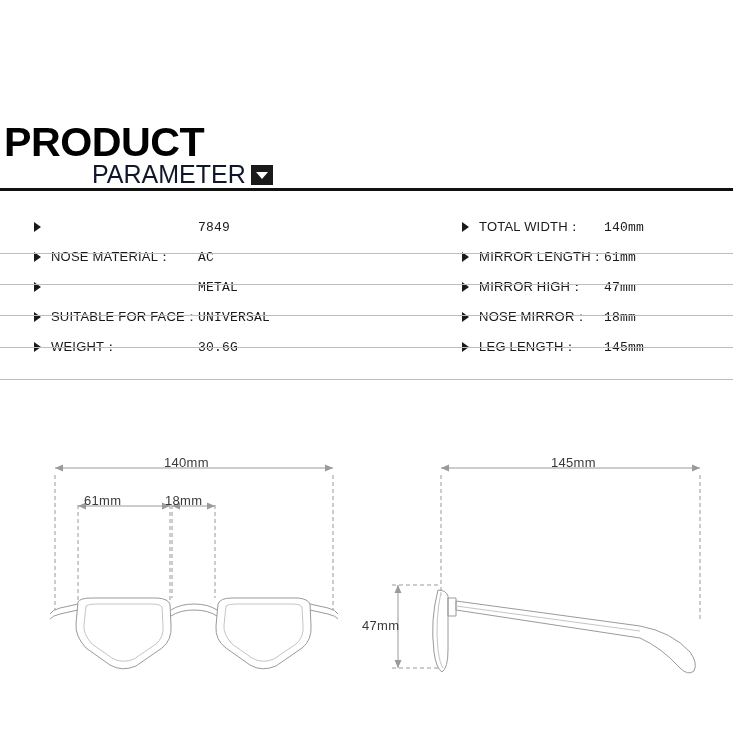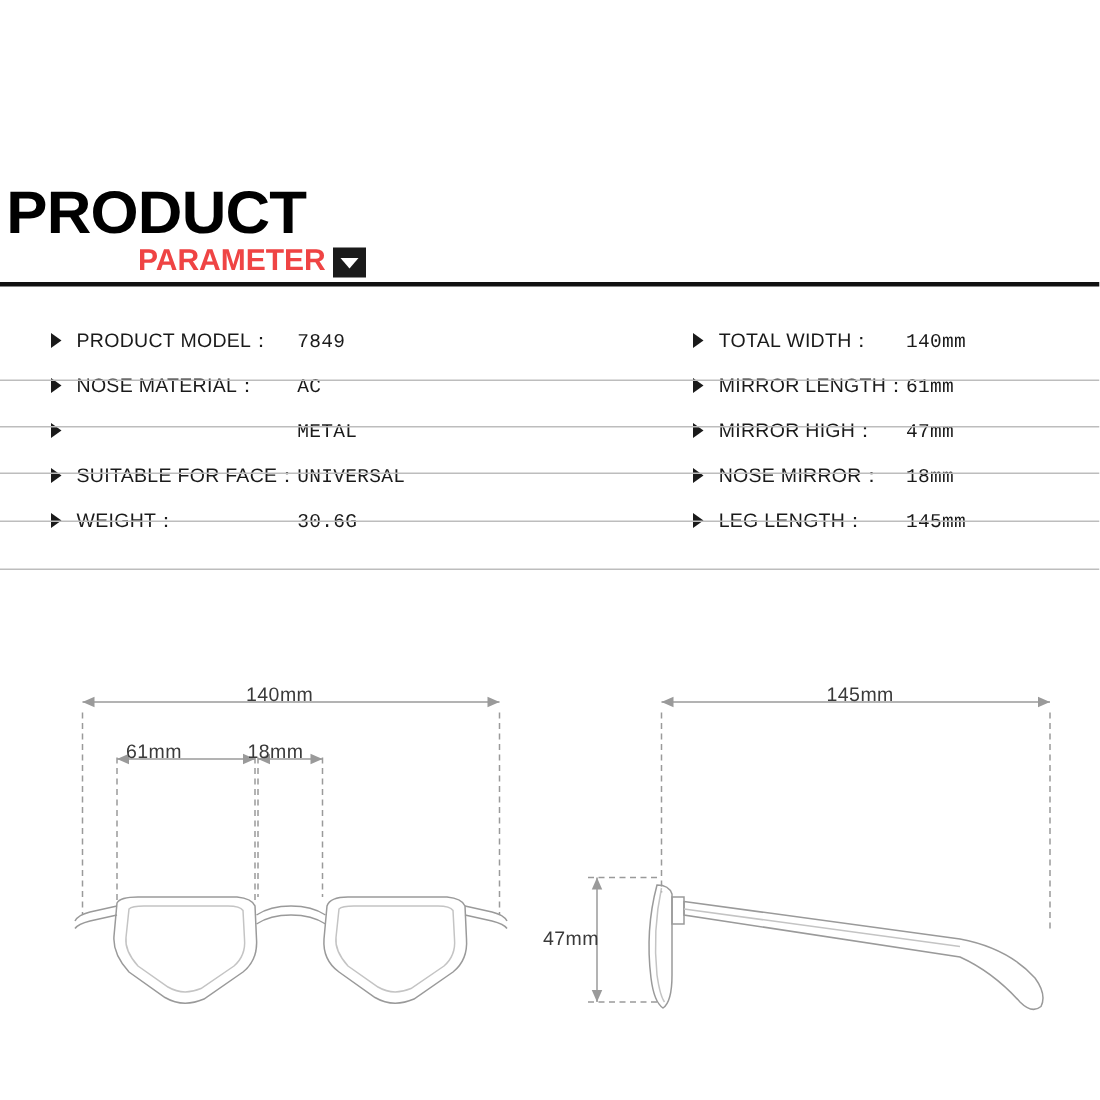--- a/index.html
+++ b/index.html
@@ -39,24 +39,24 @@
     transform: scaleX(1.03);
     transform-origin: left center;
   }
   .title-sub-row {
     display: flex;
     align-items: flex-end;
     padding-left: 92px;
     margin-top: -4px;
   }
   .title-sub {
-    font-size: 20px;
-    font-weight: bold;
+    font-size: 25px;
+    font-weight: normal;
     letter-spacing: 0px;
-    color: #ef4444;
+    color: #0f172a;
     line-height: 28px;
   }
   .chev {
     width: 22px;
     height: 20px;
     background: #1a1a1a;
     margin-left: 5px;
     margin-bottom: 3px;
     display: flex;
     align-items: center;
@@ -158,21 +158,20 @@
       </div>
     </div>
   </div>
   <div class="header-rule"></div>
 
   <div class="spec-wrap">
     <div class="spec-grid">
 
       <div class="spec-row left">
         <span class="tri"></span>
-        <span class="spec-label">PRODUCT MODEL：</span>
         <span class="spec-value">7849</span>
       </div>
       <div class="spec-row right">
         <span class="tri"></span>
         <span class="spec-label">TOTAL WIDTH：</span>
         <span class="spec-value">140mm</span>
       </div>
 
       <div class="spec-row left">
         <span class="tri"></span>

